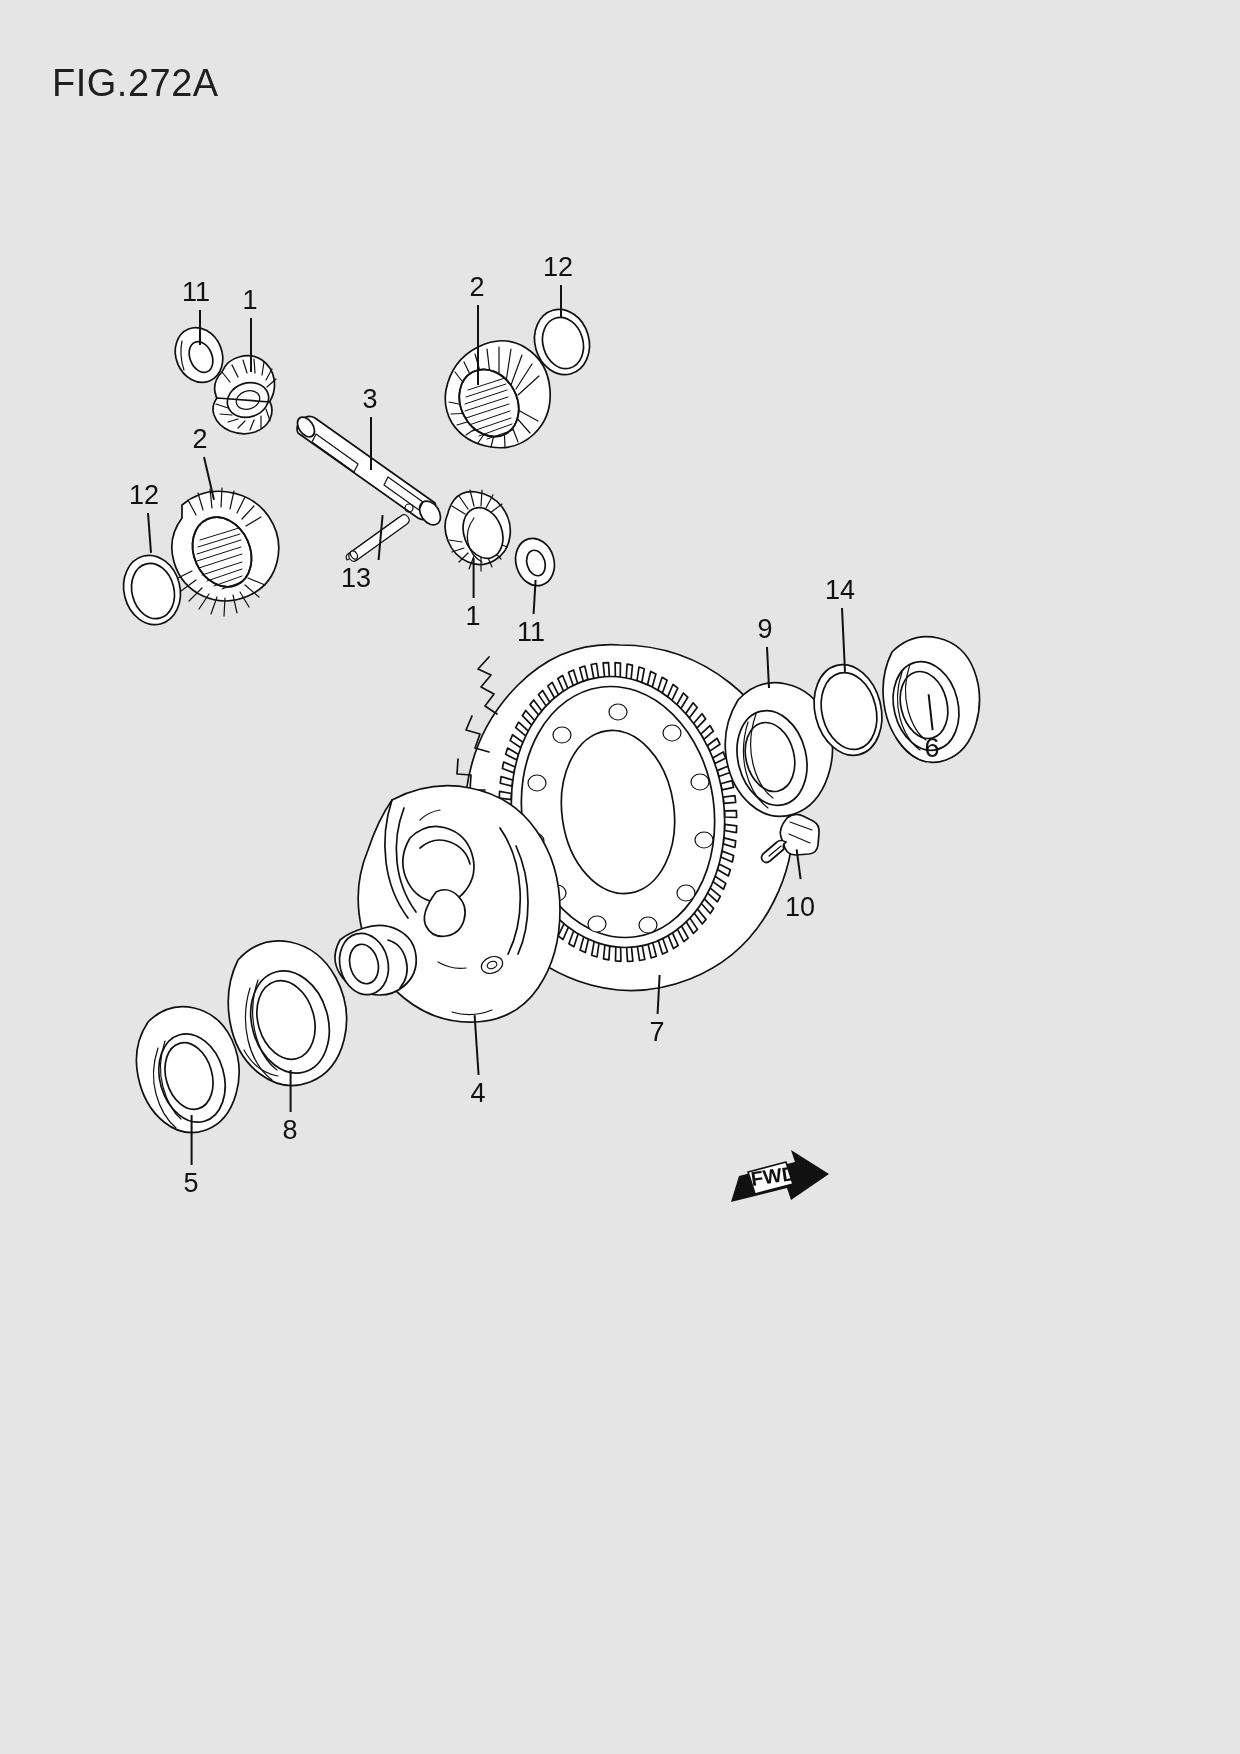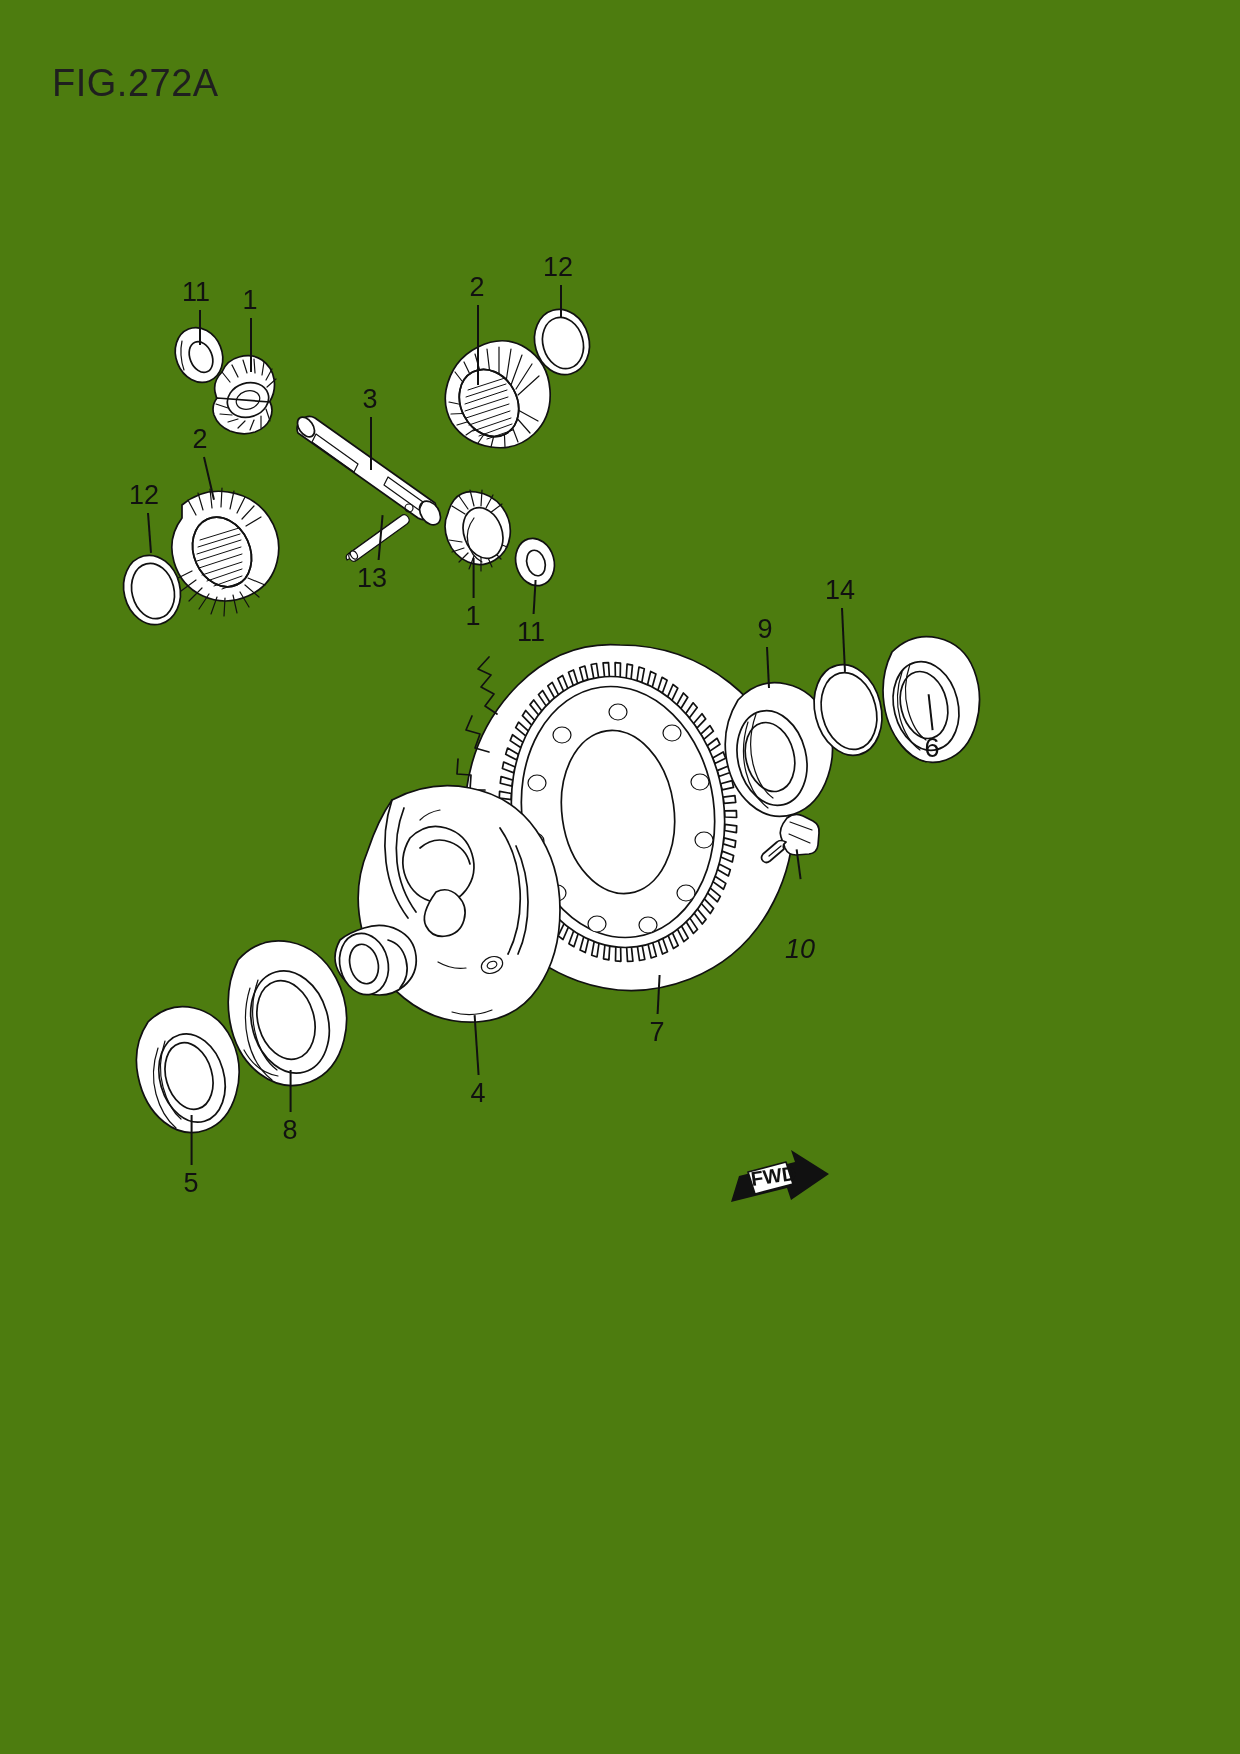--- a/index.html
+++ b/index.html
@@ -1,19 +1,19 @@
 <!DOCTYPE html>
 <html><head>
 <meta charset="utf-8">
 <style>
   html,body{margin:0;padding:0;background:#fff;}
   body{width:1240px;height:1754px;position:relative;
        font-family:"Liberation Sans", sans-serif;color:#1a1a1a;overflow:hidden;}
 
-  #page{position:absolute;left:0;top:0;width:1240px;height:1754px;background:#4d7c0f;}
+  #page{position:absolute;left:0;top:0;width:1240px;height:1754px;background:#e5e5e5;}
 
   .fig-title{position:absolute;left:52px;top:62px;font-size:38px;letter-spacing:.5px;
              color:#1f1f1f;font-weight:400;white-space:nowrap;}
 
   .footer{position:absolute;left:54px;top:1648px;font-size:19px;line-height:34px;
           color:#1f1f1f;letter-spacing:.6px;white-space:nowrap;}
   .footer div{white-space:nowrap;}
 
   
   .callout{position:absolute;font-size:27px;color:#111;line-height:1;
@@ -344,33 +344,33 @@
       <div class="callout" style="left: 477px; top: 287px;">2</div>
       <div class="leader" style="left: 560px; top: 285px; height: 33px; transform: rotate(0deg);"></div>
       <div class="callout" style="left: 558px; top: 267px;">12</div>
       <div class="leader" style="left: 370px; top: 417px; height: 53px; transform: rotate(0deg);"></div>
       <div class="callout" style="left: 370px; top: 399px;">3</div>
       <div class="leader" style="left: 203px; top: 457px; height: 44.1475px; transform: rotate(-13.0919deg);"></div>
       <div class="callout" style="left: 200px; top: 439px;">2</div>
       <div class="leader" style="left: 147px; top: 513px; height: 40.1123px; transform: rotate(-4.28915deg);"></div>
       <div class="callout" style="left: 144px; top: 495px;">12</div>
       <div class="leader" style="left: 378px; top: 560px; height: 45.1774px; transform: rotate(-174.92deg);"></div>
-      <div class="callout" style="left: 372px; top: 578px;">13</div>
+      <div class="callout" style="left: 356px; top: 578px;">13</div>
       <div class="leader" style="left: 473px; top: 598px; height: 40px; transform: rotate(-180deg);"></div>
       <div class="callout" style="left: 473px; top: 616px;">1</div>
       <div class="leader" style="left: 533px; top: 614px; height: 34.0588px; transform: rotate(-176.634deg);"></div>
       <div class="callout" style="left: 531px; top: 632px;">11</div>
       <div class="leader" style="left: 766px; top: 647px; height: 41.0488px; transform: rotate(-2.7927deg);"></div>
       <div class="callout" style="left: 765px; top: 629px;">9</div>
       <div class="leader" style="left: 841px; top: 608px; height: 64.0703px; transform: rotate(-2.68378deg);"></div>
       <div class="callout" style="left: 840px; top: 590px; text-align: center;">14</div>
       <div class="leader" style="left: 932px; top: 730px; height: 36.2215px; transform: rotate(-186.34deg);"></div>
       <div class="callout" style="left: 932px; top: 748px;">6</div>
       <div class="leader" style="left: 800px; top: 879px; height: 30.2655px; transform: rotate(-187.595deg);"></div>
-      <div class="callout" style="left: 800px; top: 949px; font-style: italic;">10</div>
+      <div class="callout" style="left: 800px; top: 907px;">10</div>
       <div class="leader" style="left: 657px; top: 1014px; height: 39.0512px; transform: rotate(-177.064deg);"></div>
       <div class="callout" style="left: 657px; top: 1032px;">7</div>
       <div class="leader" style="left: 478px; top: 1075px; height: 60.1332px; transform: rotate(-183.814deg);"></div>
       <div class="callout" style="left: 478px; top: 1093px;">4</div>
       <div class="leader" style="left: 290px; top: 1112px; height: 42px; transform: rotate(-180deg);"></div>
       <div class="callout" style="left: 290px; top: 1130px;">8</div>
       <div class="leader" style="left: 191px; top: 1165px; height: 50px; transform: rotate(-180deg);"></div>
       <div class="callout" style="left: 191px; top: 1183px;">5</div>
     </div>
 

